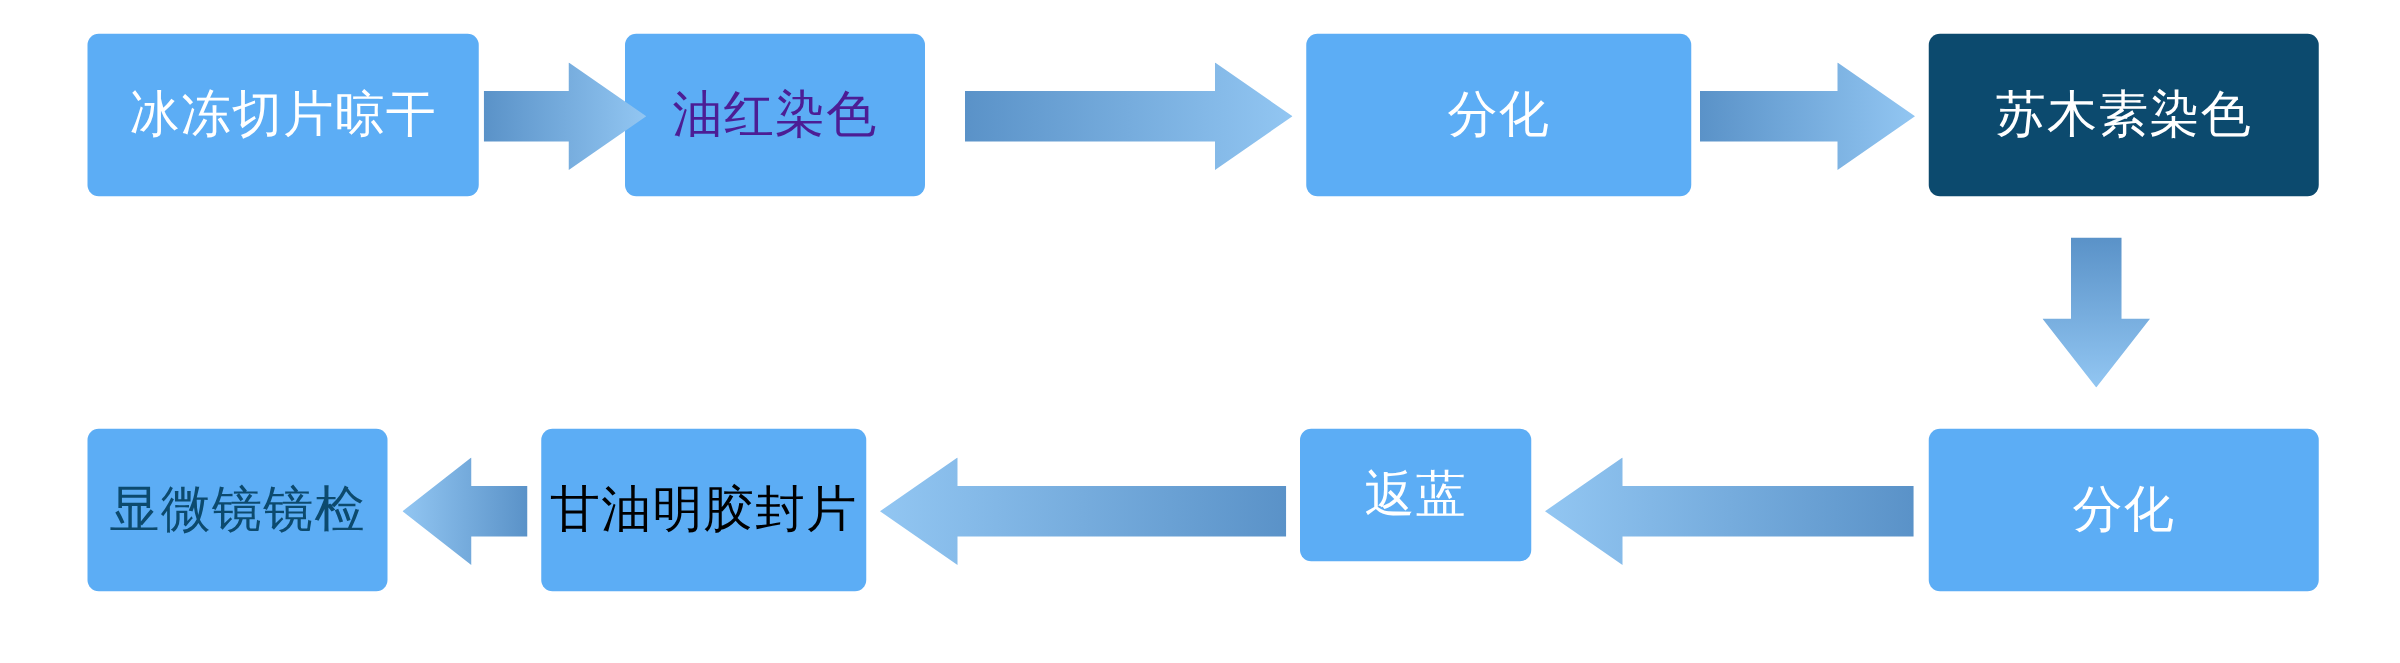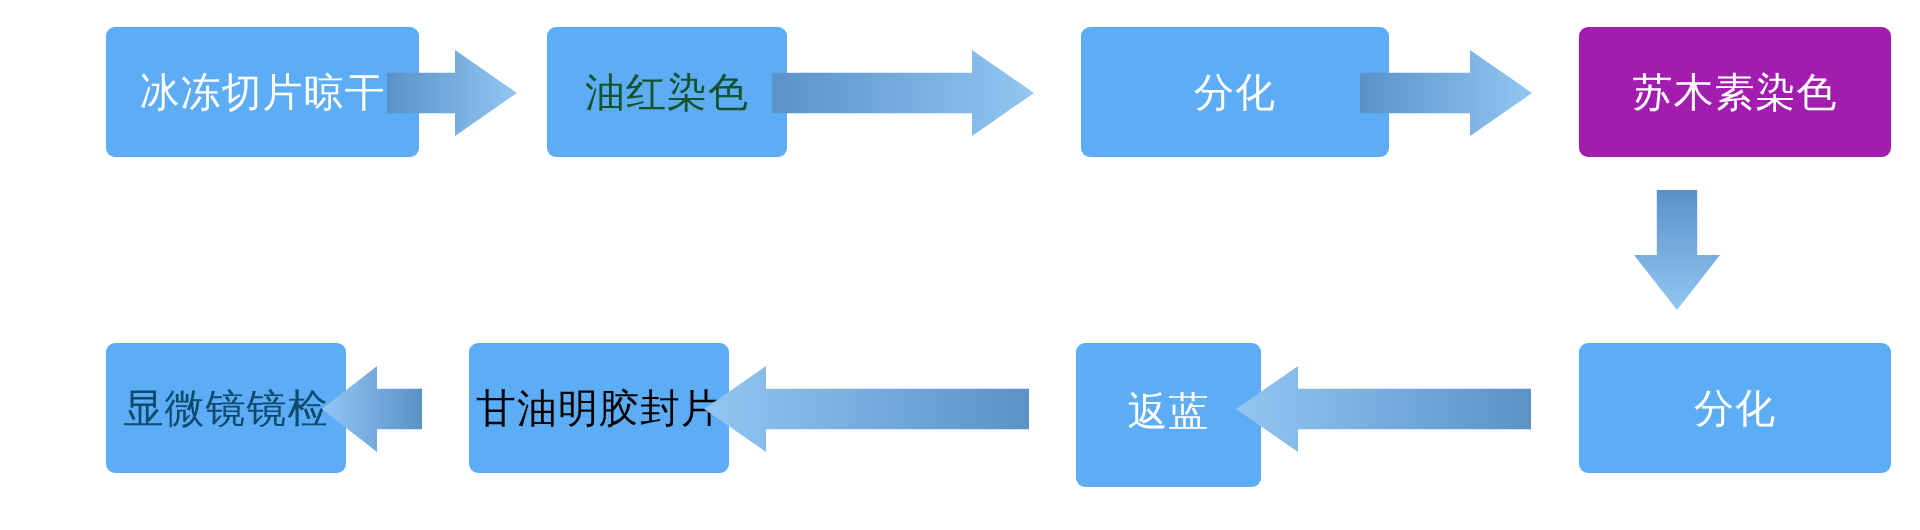--- a/index.html
+++ b/index.html
@@ -15,46 +15,45 @@
     position:absolute;
     background:#5CADF5;
     border-radius:9px;
     display:flex;align-items:center;justify-content:center;
     color:#ffffff;
     font-size:40px;
     letter-spacing:1px;
     line-height:1;
     white-space:nowrap;
     box-sizing:border-box;
-    margin-left:36px;
   }
 
   .arrow{position:absolute;}
   .arrow svg{display:block;width:100%;height:100%;}
 </style>
 </head>
 <body>
 
 <div id="canvas">
     <div class="node" style="left: 70px; top: 27px; width: 313px; height: 130px; background: rgb(92, 173, 245); color: rgb(255, 255, 255);">
       <span>冰冻切片晾干</span>
     </div>
-    <div class="node" style="left: 511px; top: 27px; width: 240px; height: 130px; background: rgb(92, 173, 245); color: #14532d;">
+    <div class="node" style="left: 500px; top: 27px; width: 240px; height: 130px; background: rgb(92, 173, 245); color: #4c1d95;">
       <span>油红染色</span>
     </div>
     <div class="node" style="left: 1045px; top: 27px; width: 308px; height: 130px; background: rgb(92, 173, 245); color: rgb(255, 255, 255);">
       <span>分化</span>
     </div>
-    <div class="node" style="left: 1543px; top: 27px; width: 312px; height: 130px; background: #a21caf; color: rgb(255, 255, 255);">
+    <div class="node" style="left: 1543px; top: 27px; width: 312px; height: 130px; background: #0c4a6e; color: rgb(255, 255, 255);">
       <span>苏木素染色</span>
     </div>
     <div class="node" style="left: 1543px; top: 343px; width: 312px; height: 130px; background: rgb(92, 173, 245); color: rgb(255, 255, 255);">
       <span>分化</span>
     </div>
-    <div class="node" style="left: 1040px; top: 343px; width: 185px; height: 144px; background: rgb(92, 173, 245); color: rgb(255, 255, 255); font-family: Liberation Mono, monospace;">
+    <div class="node" style="left: 1040px; top: 343px; width: 185px; height: 106px; background: rgb(92, 173, 245); color: rgb(255, 255, 255);">
       <span>返蓝</span>
     </div>
     <div class="node" style="left: 433px; top: 343px; width: 260px; height: 130px; background: rgb(92, 173, 245); color: #000000;">
       <span>甘油明胶封片</span>
     </div>
     <div class="node" style="left: 70px; top: 343px; width: 240px; height: 130px; background: rgb(92, 173, 245); color: #0c4a6e;">
       <span>显微镜镜检</span>
     </div>
     <div class="arrow" style="left: 387px; top: 50px; width: 130px; height: 86px;">
       <svg viewBox="0 0 130 86" preserveAspectRatio="none">

